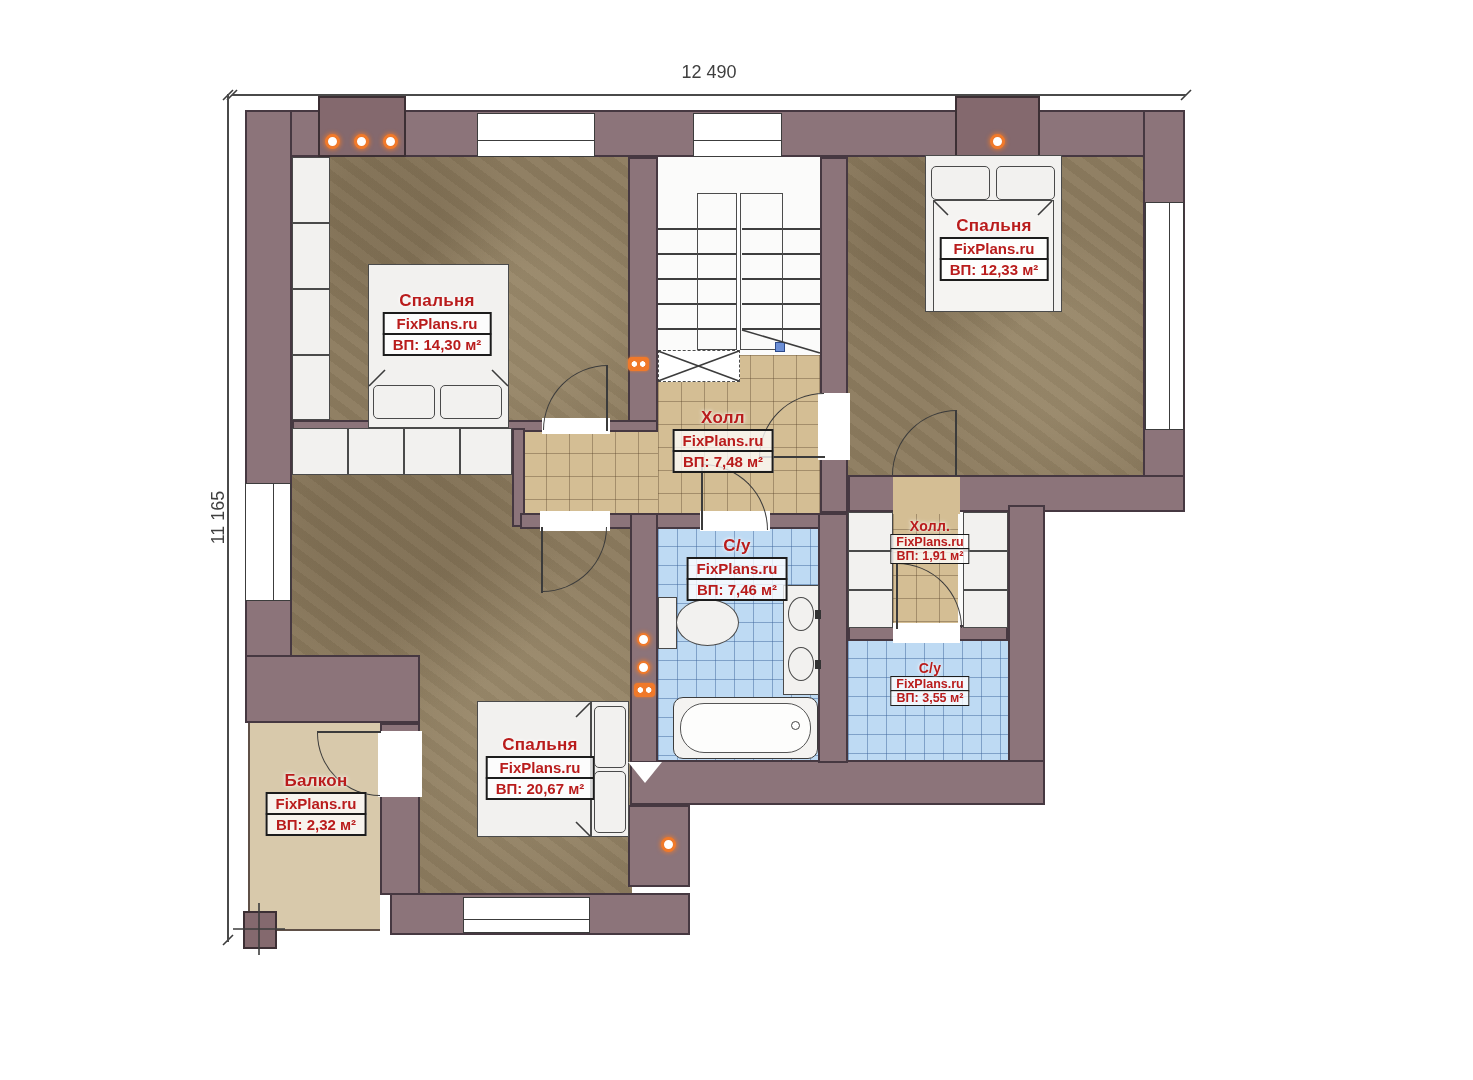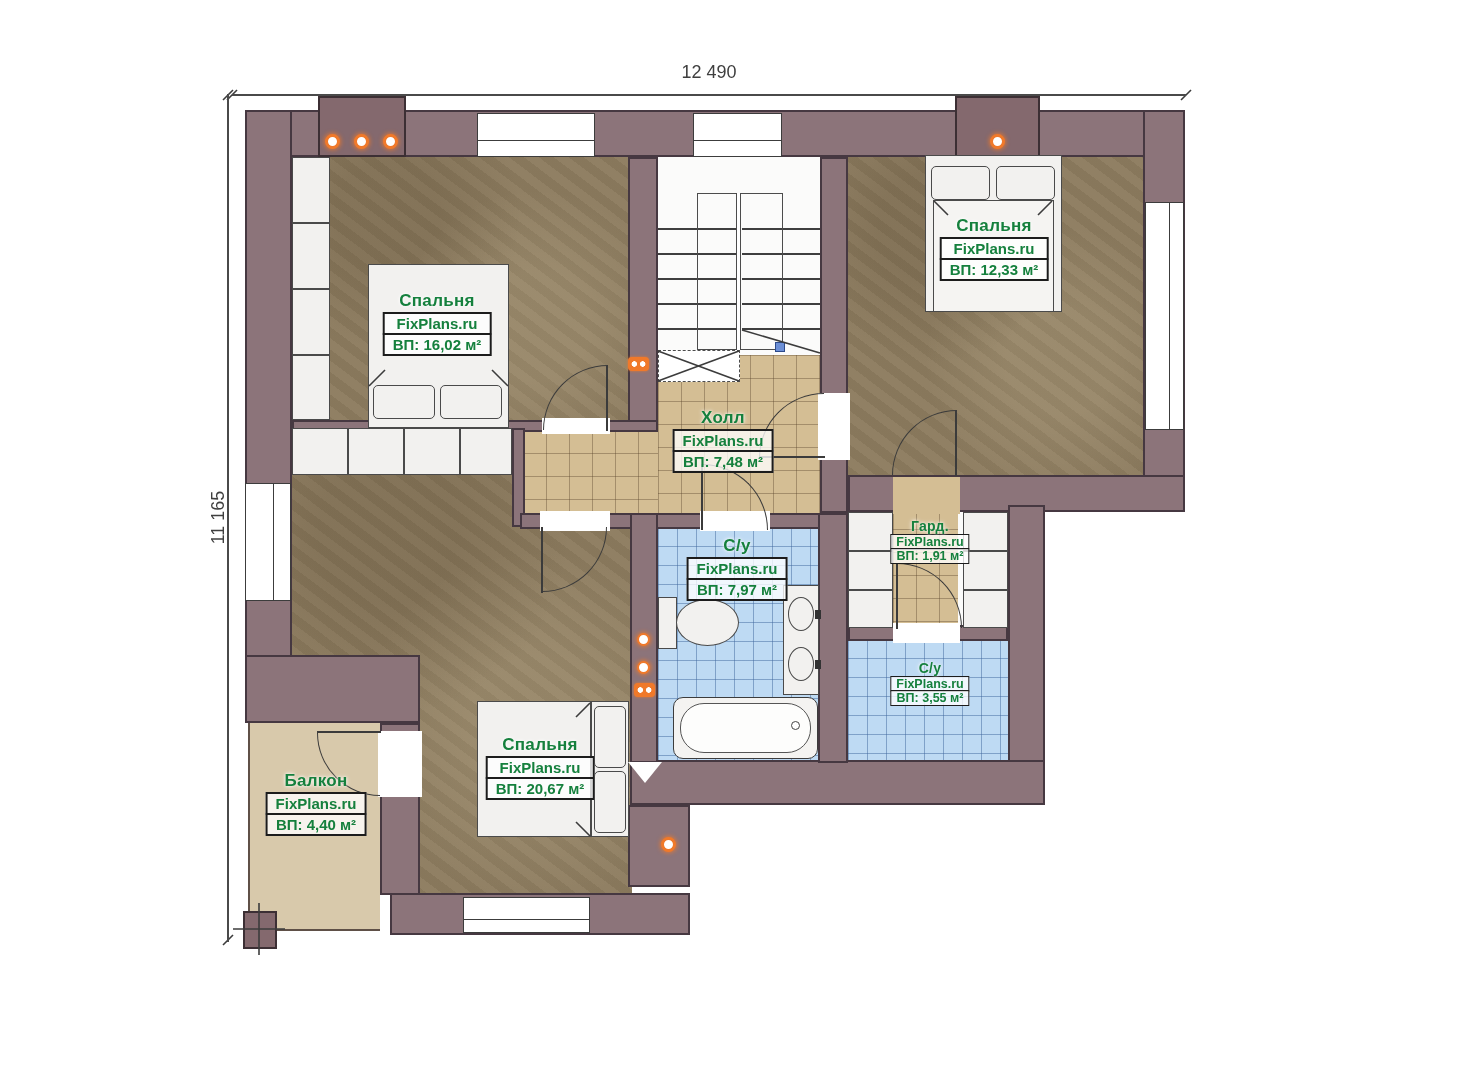--- a/index.html
+++ b/index.html
@@ -52,21 +52,21 @@
   
   .ring{position:absolute;width:15px;height:15px;border-radius:50%;background:#fff;
         border:3px solid #f0792a;box-shadow:0 0 4px 1px rgba(240,121,42,.8);box-sizing:border-box;}
   .ring.smr{width:13px;height:13px;border-width:2.5px;}
   .duo{position:absolute;width:21px;height:14px;border-radius:4px;background:#f0792a;
        background-image:radial-gradient(circle at 30% 50%, #fff 0 2.5px, transparent 3px),
                         radial-gradient(circle at 70% 50%, #fff 0 2.5px, transparent 3px);
        box-shadow:0 0 3px rgba(240,121,42,.9);}
   .tri{position:absolute;width:0;height:0;border-left:17px solid transparent;border-right:17px solid transparent;border-top:21px solid #fff;}
   
-  .room-label{position:absolute;transform:translateX(-50%);text-align:center;color:#15803d;white-space:nowrap;}
+  .room-label{position:absolute;transform:translateX(-50%);text-align:center;color:#b91c1c;white-space:nowrap;}
   .rl-name{font-weight:bold;font-size:17px;letter-spacing:.3px;margin-bottom:3px;
            text-shadow:0 0 3px rgba(255,255,255,.9),0 0 5px rgba(255,255,255,.8);}
   .rl-box{display:block;border:2px solid #1c1c1c;background:rgba(255,255,255,.78);
           font-weight:bold;font-size:15px;padding:1px 8px;margin-top:-2px;}
   .sm .rl-name{font-size:14px;margin-bottom:2px;}
   .sm .rl-box{font-size:12.5px;padding:0 5px;border-width:1.8px;}
   
   .dim-line{position:absolute;background:#4a4a4a;}
   .dim-text{position:absolute;color:#3f3f3f;font-size:18px;text-align:center;}
   svg.lineart{position:absolute;left:0;top:0;pointer-events:none;}
@@ -223,51 +223,51 @@
   </svg>
 
   <div class="dim-line" style="left:232px;top:94px;width:954px;height:2px;"></div>
   <div class="dim-text" style="left:232px;top:62px;width:954px;">12 490</div>
   <div class="dim-line" style="left:227px;top:94px;width:2px;height:848px;"></div>
   <div class="dim-text" style="left:182px;top:507px;width:72px;transform:rotate(-90deg);">11 165</div>
 
   <div class="room-label" style="left:437px;top:291px;">
     <div class="rl-name">Спальня</div>
     <span class="rl-box">FixPlans.ru</span>
-    <span class="rl-box">ВП: 16,02 м²</span>
+    <span class="rl-box">ВП: 14,30 м²</span>
   </div>
   <div class="room-label" style="left:994px;top:216px;">
     <div class="rl-name">Спальня</div>
     <span class="rl-box">FixPlans.ru</span>
     <span class="rl-box">ВП: 12,33 м²</span>
   </div>
   <div class="room-label" style="left:723px;top:408px;">
     <div class="rl-name">Холл</div>
     <span class="rl-box">FixPlans.ru</span>
     <span class="rl-box">ВП: 7,48 м²</span>
   </div>
   <div class="room-label" style="left:737px;top:536px;">
     <div class="rl-name">С/у</div>
     <span class="rl-box">FixPlans.ru</span>
-    <span class="rl-box">ВП: 7,97 м²</span>
+    <span class="rl-box">ВП: 7,46 м²</span>
   </div>
   <div class="room-label sm" style="left:930px;top:518px;">
-    <div class="rl-name">Гард.</div>
+    <div class="rl-name">Холл.</div>
     <span class="rl-box">FixPlans.ru</span>
     <span class="rl-box">ВП: 1,91 м²</span>
   </div>
   <div class="room-label sm" style="left:930px;top:660px;">
     <div class="rl-name">С/у</div>
     <span class="rl-box">FixPlans.ru</span>
     <span class="rl-box">ВП: 3,55 м²</span>
   </div>
   <div class="room-label" style="left:540px;top:735px;">
     <div class="rl-name">Спальня</div>
     <span class="rl-box">FixPlans.ru</span>
     <span class="rl-box">ВП: 20,67 м²</span>
   </div>
   <div class="room-label" style="left:316px;top:771px;">
     <div class="rl-name">Балкон</div>
     <span class="rl-box">FixPlans.ru</span>
-    <span class="rl-box">ВП: 4,40 м²</span>
+    <span class="rl-box">ВП: 2,32 м²</span>
   </div>
 
 </div>
 
 </body></html>

